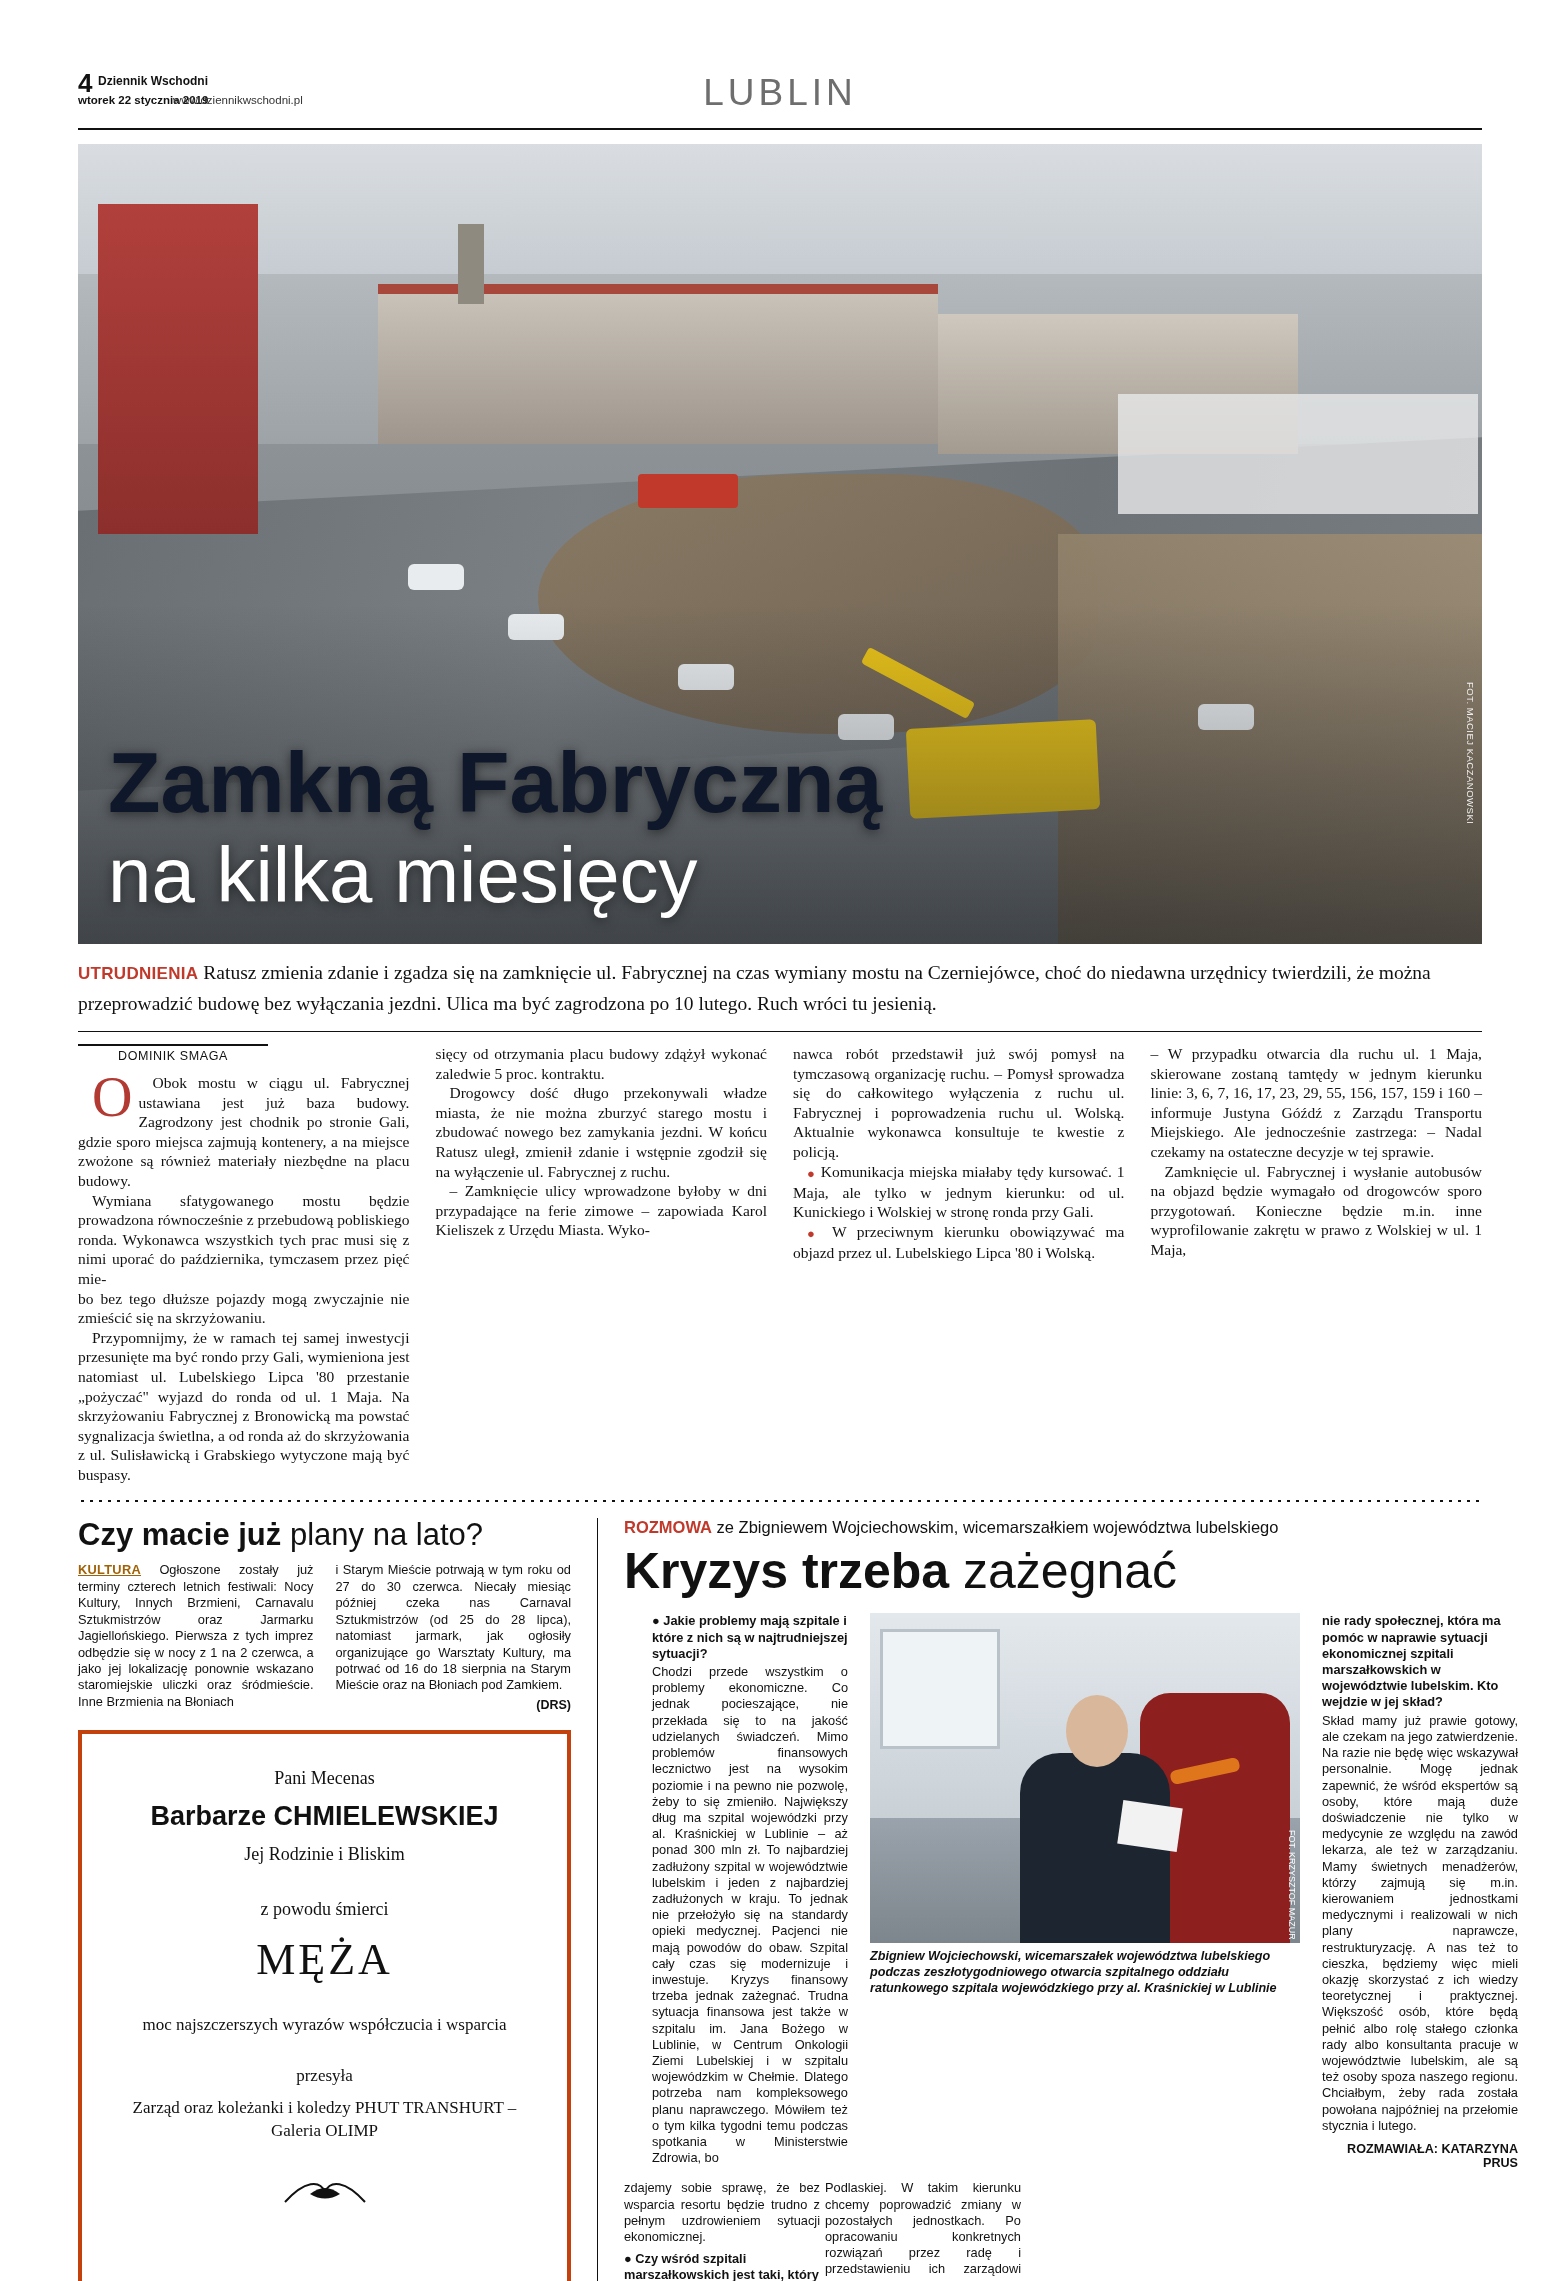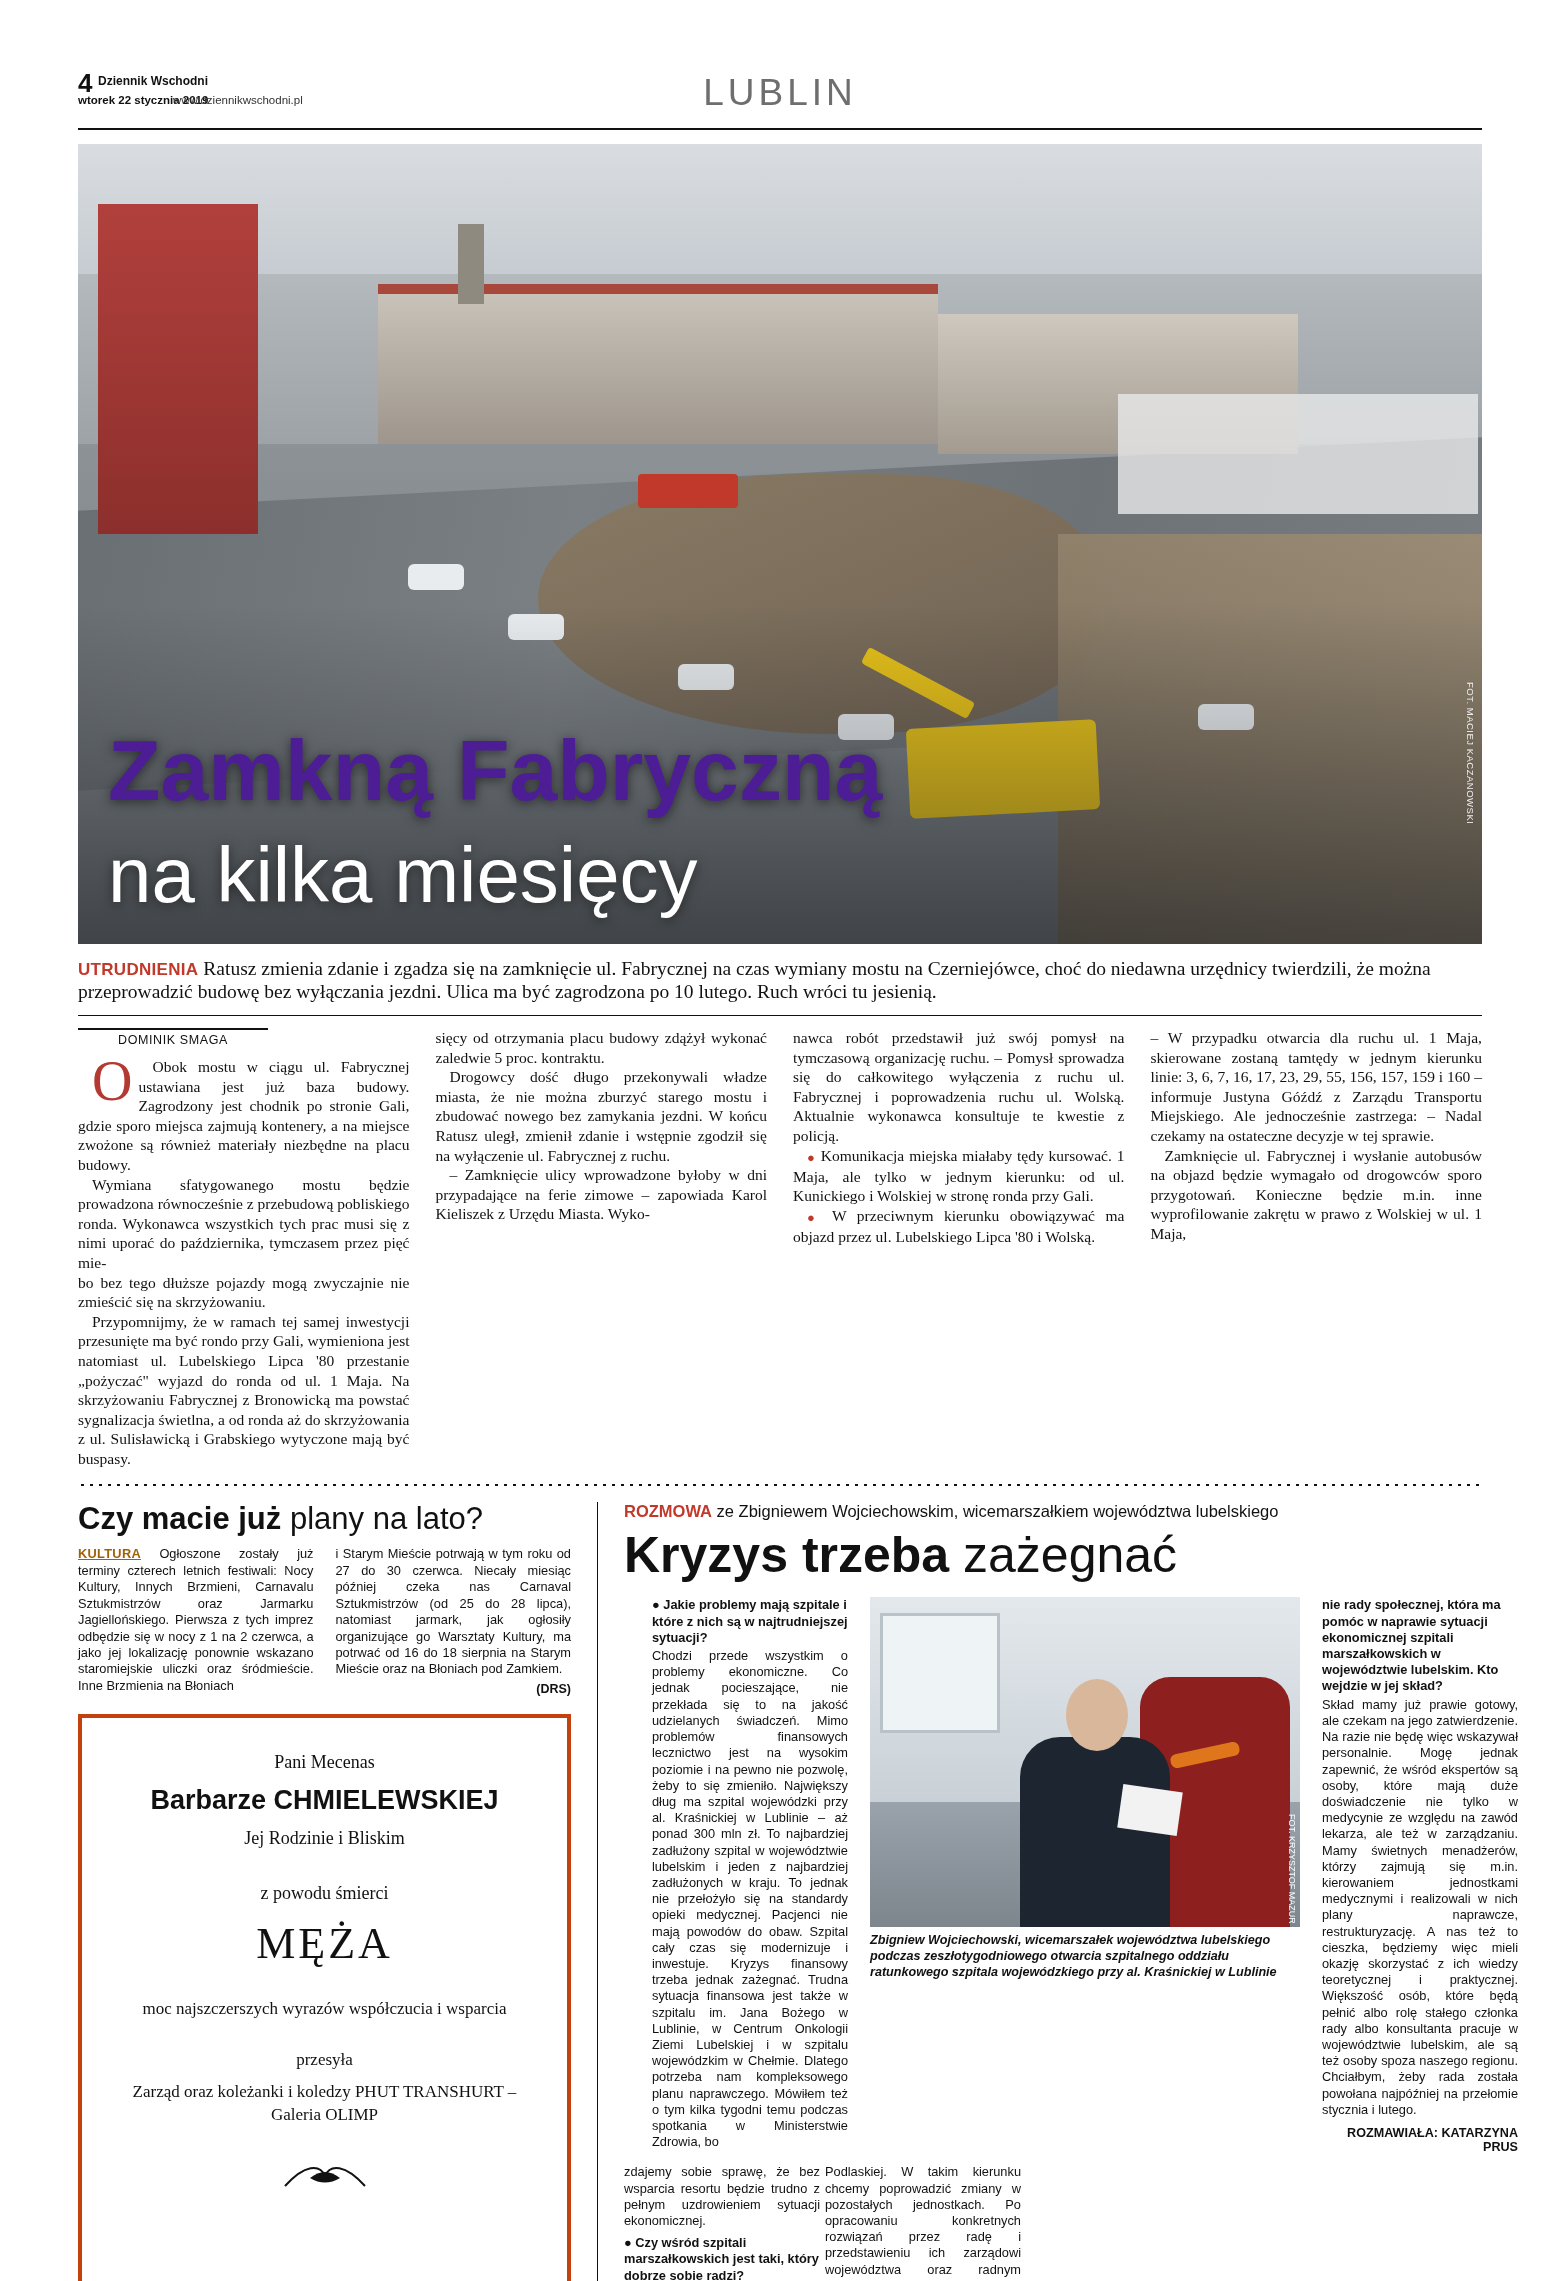--- a/index.html
+++ b/index.html
@@ -156,46 +156,46 @@
     font-family: "Liberation Sans", sans-serif;
     font-size: 9.5px;
     color: #f0f0f0;
     letter-spacing: .5px;
     writing-mode: vertical-rl;
     text-orientation: mixed;
   }
   .hero-title {
     position: absolute;
     left: 30px;
-    bottom: 132px;
+    bottom: 120px;
     font-family: "Liberation Sans", sans-serif;
     font-weight: bold;
     font-size: 86px;
     line-height: 84px;
-    color: #4c1d95;
+    color: #0f172a;
     text-shadow: 0 2px 12px rgba(0,0,0,.55);
   }
   .hero-subtitle {
     position: absolute;
     left: 30px;
     bottom: 30px;
     font-family: "Liberation Sans", sans-serif;
     font-weight: 300;
     font-size: 78px;
     line-height: 78px;
     color: #ffffff;
     text-shadow: 0 2px 12px rgba(0,0,0,.5);
   }
 
   
   .lead {
     margin-top: 14px;
     font-family: "Liberation Serif", serif;
     font-size: 19.5px;
-    line-height: 22px;
+    line-height: 30px;
   }
   .lead .kicker {
     font-family: "Liberation Sans", sans-serif;
     font-weight: bold;
     font-size: 17px;
     color: #c0392b;
     letter-spacing: .3px;
   }
 
   .rule-thin { height: 1px; background: #111; margin-top: 12px; }

